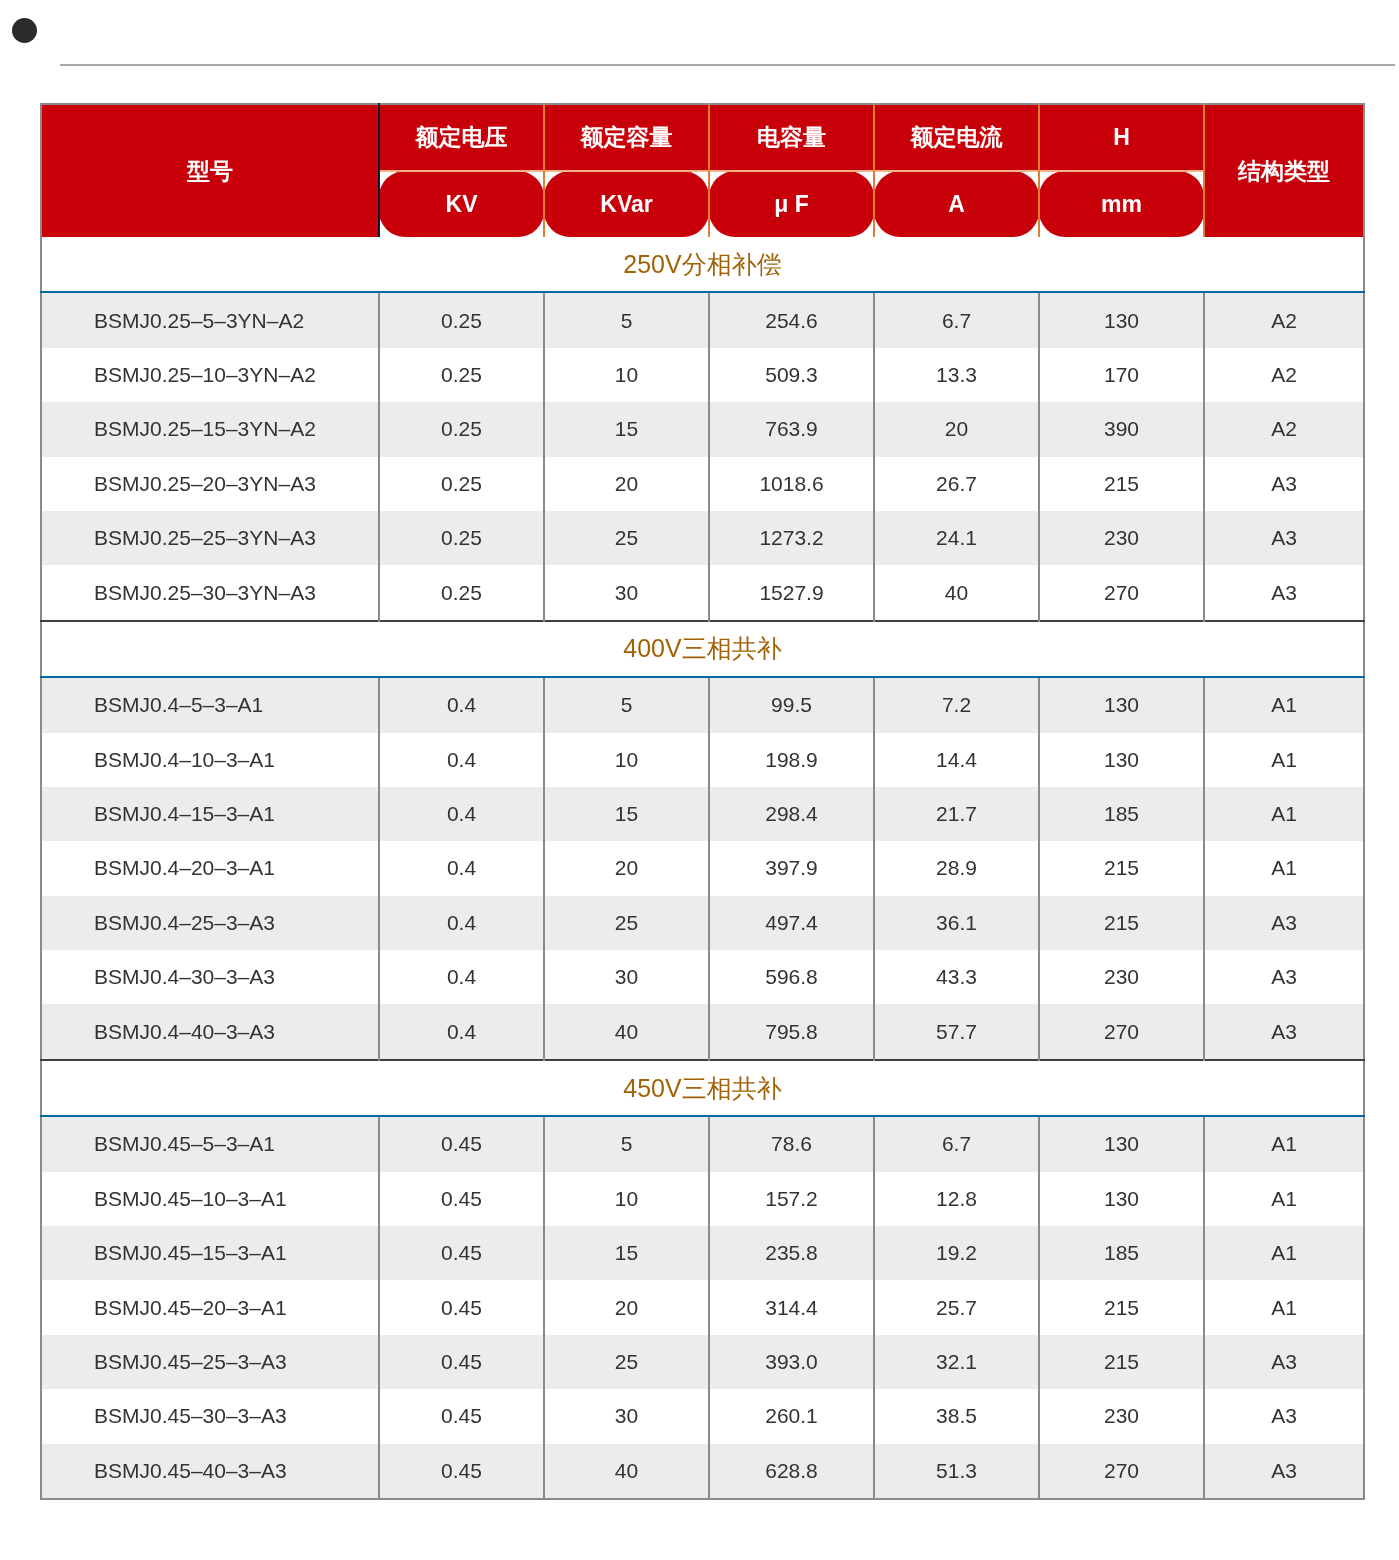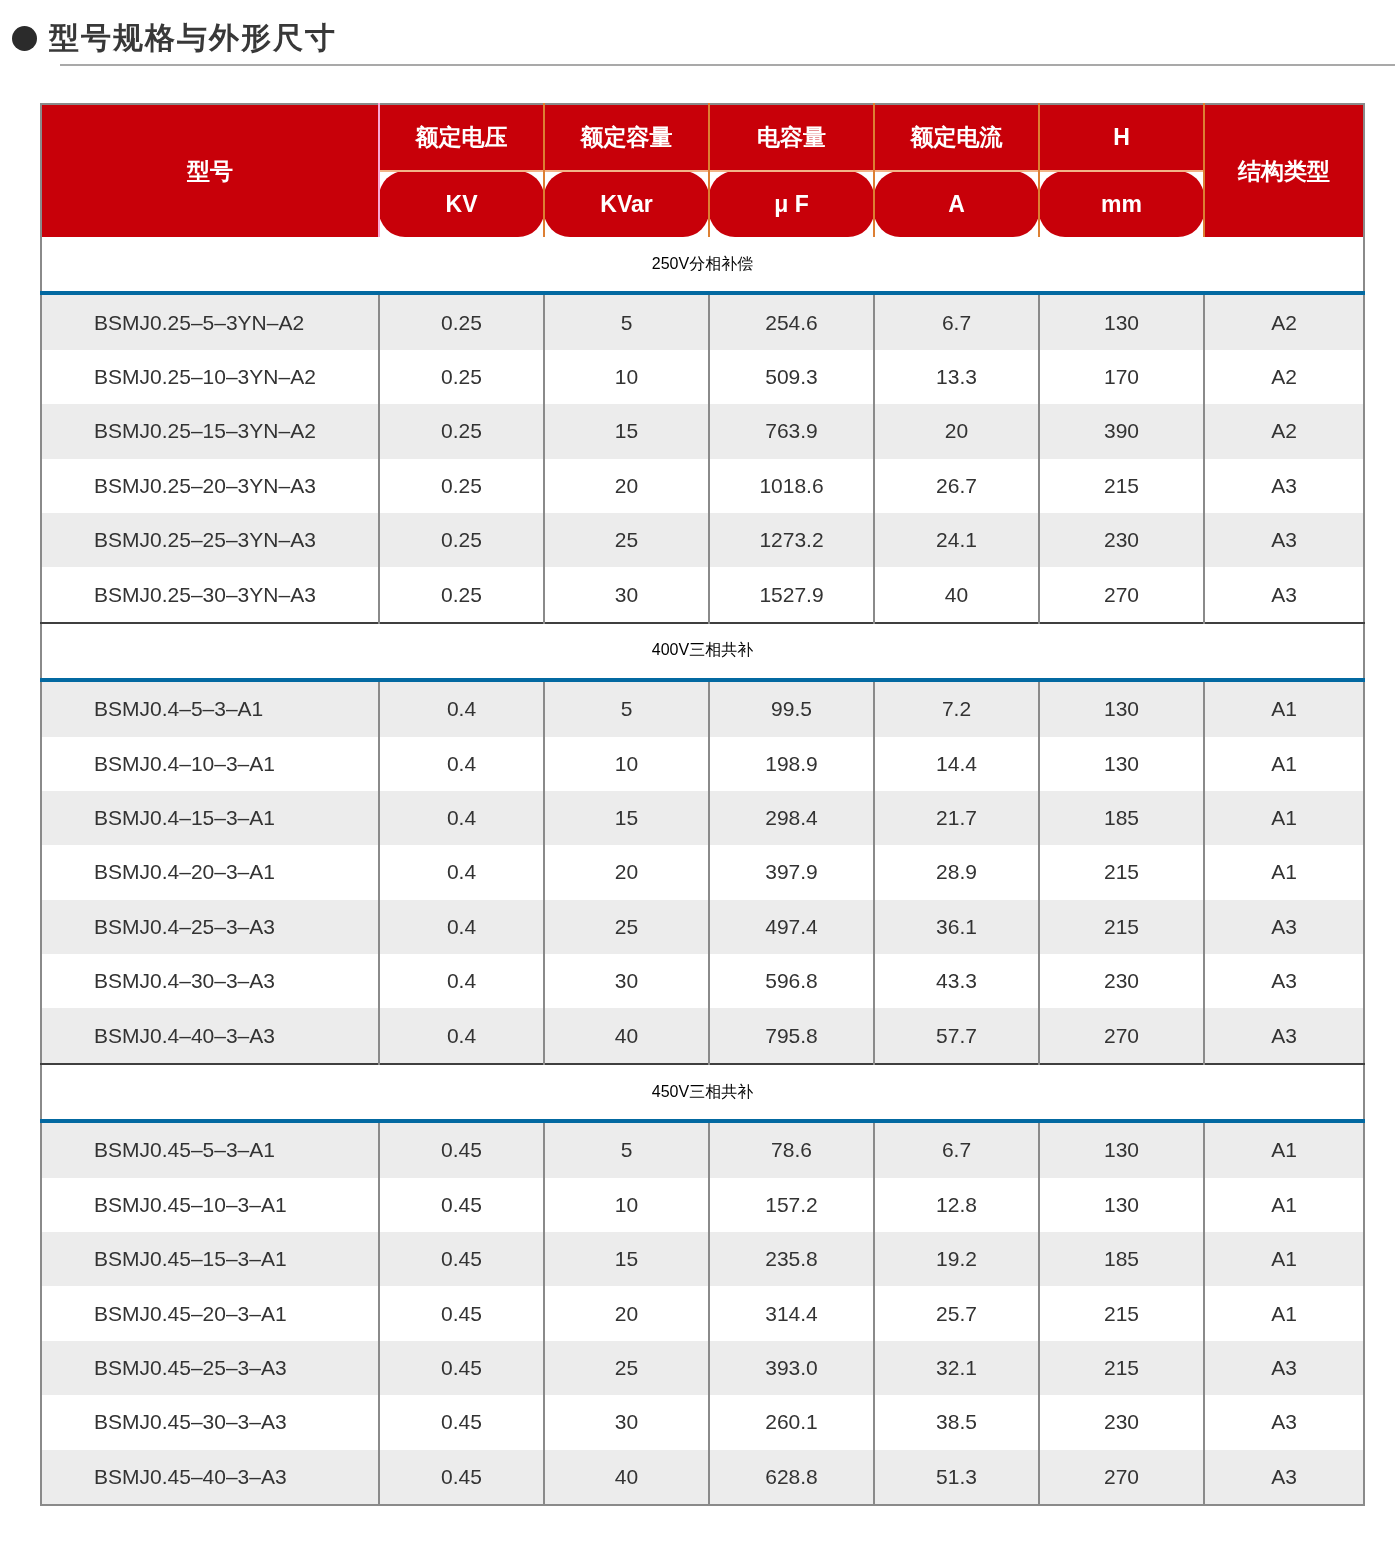--- a/index.html
+++ b/index.html
@@ -43,31 +43,31 @@
   }
   
   thead th{
     background:#c80009;
     color:#ffffff;
     font-size:23px;
     font-weight:bold;
     height:65px;
   }
   th.h-mid{border-left:2px solid #dd7f33;}
-  th.model-h{border-right:2px solid #f9a8d4;}
+  th.model-h{border-right:2px solid #0f172a;}
   th.struct-h{border-left:2px solid #dd7f33;margin-top:12px;}
   tr.unit-row th{border-top:2px solid #f2b488;border-radius:26px;}
   
   tr.section-row td{
     height:54.4px;
     background:#ffffff;
-    font-size:16px;
-    color:#000000;
+    font-size:25px;
+    color:#a16207;
     border-top:2px solid #3f3f3f;
-    border-bottom:4px solid #0369a1;
+    border-bottom:2px solid #0369a1;
   }
   tr.section-row.first td{border-top:none;}
   
   tr.data-row td{
     height:54.4px;
     font-size:21px;
     border-left:2px solid #8a8a8a;
   }
   tr.data-row td:first-child{border-left:none;}
   tr.data-row.shaded td{background:#ececec;}
@@ -75,21 +75,20 @@
   td.model-col{
     text-align:left;
     padding-left:52px;
   }
 </style>
 </head>
 <body>
 
 <div class="title-row">
   <span class="bullet"></span>
-  <span class="page-title">型号规格与外形尺寸</span>
 </div>
 <div class="title-rule"></div>
 
 <table class="spec-table">
   <colgroup>
     <col style="width:338px">
     <col style="width:165px">
     <col style="width:165px">
     <col style="width:165px">
     <col style="width:165px">

